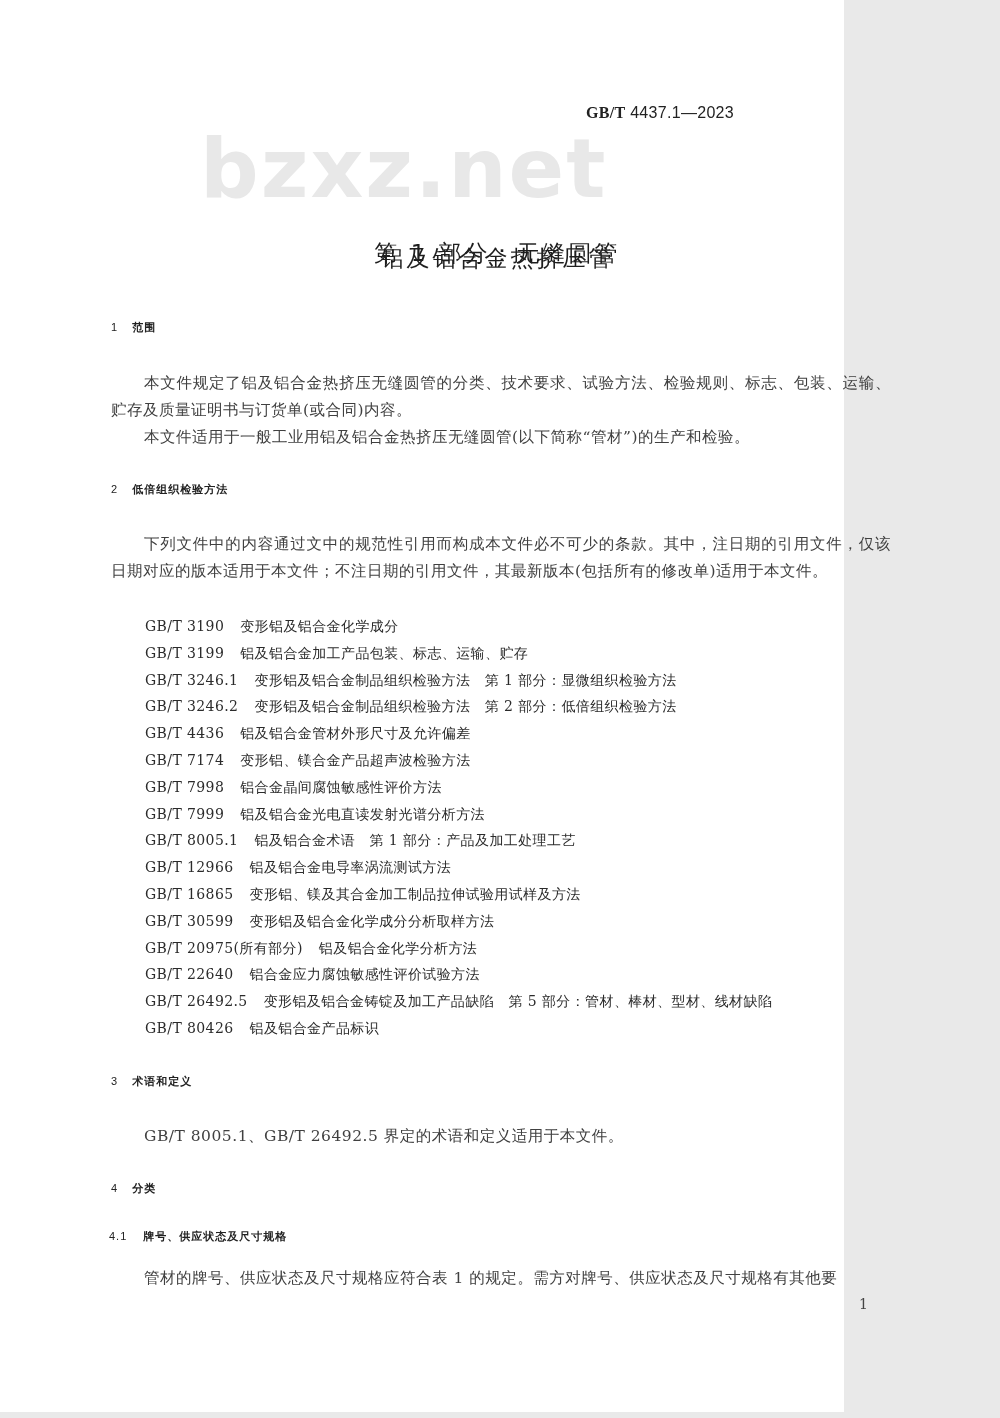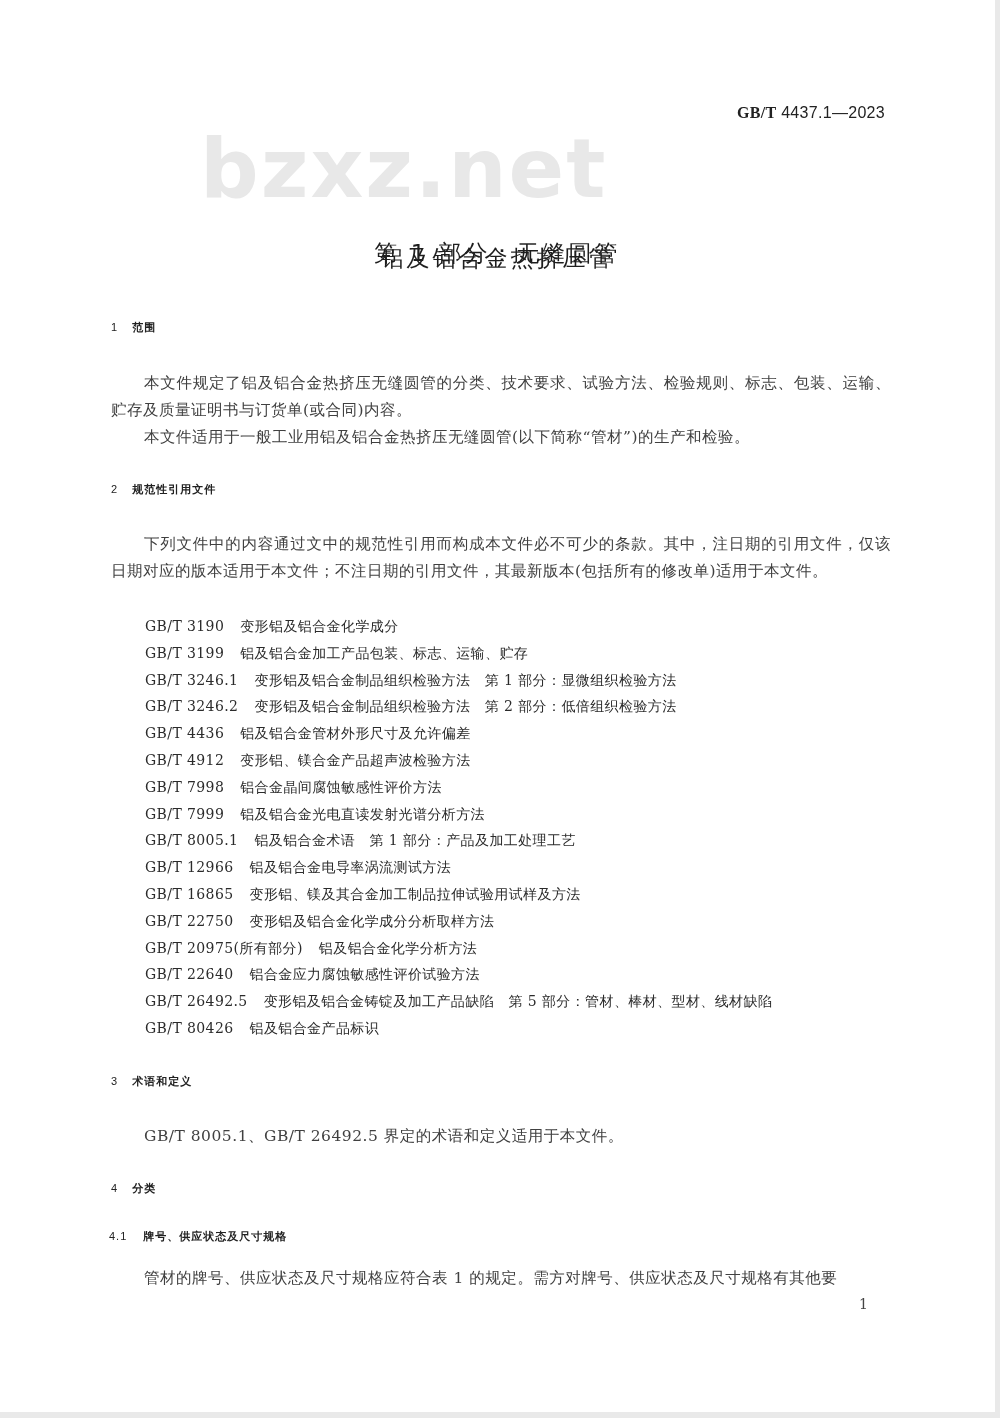--- a/index.html
+++ b/index.html
@@ -12,21 +12,21 @@
     height: 1418px;
     position: relative;
     overflow: hidden;
     font-family: "DejaVu Serif", "Liberation Serif", serif;
     color: #2a2a2a;
   }
   .page {
     position: absolute;
     left: 0;
     top: 0;
-    width: 995px;
+    width: 844px;
     height: 1412px;
     background: #ffffff;
   }
   .std-code {
     position: absolute;
     top: 104px;
     right: 110px;
     font-size: 16px;
     font-family: "Liberation Sans", "DejaVu Sans", sans-serif;
     color: #222;
@@ -123,37 +123,37 @@
   <div class="title l1">铝及铝合金热挤压管</div>
   <div class="title l2">第 1 部分：无缝圆管</div>
 
   <div class="heading" style="top:320px;">
     <span class="num">1</span><span>范围</span>
   </div>
   <div class="para" style="top:370px;">本文件规定了铝及铝合金热挤压无缝圆管的分类、技术要求、试验方法、检验规则、标志、包装、运输、贮存及质量证明书与订货单(或合同)内容。</div>
   <div class="para" style="top:424px;">本文件适用于一般工业用铝及铝合金热挤压无缝圆管(以下简称“管材”)的生产和检验。</div>
 
   <div class="heading" style="top:482px;">
-    <span class="num">2</span><span>规范性引用文件</span>
+    <span class="num">2</span><span>低倍组织检验方法</span>
   </div>
   <div class="para" style="top:531px;">下列文件中的内容通过文中的规范性引用而构成本文件必不可少的条款。其中，注日期的引用文件，仅该日期对应的版本适用于本文件；不注日期的引用文件，其最新版本(包括所有的修改单)适用于本文件。</div>
 
   <div class="refs">
     <div class="ref-row"><span class="ref-code">GB/T 3190</span><span>变形铝及铝合金化学成分</span></div>
     <div class="ref-row"><span class="ref-code">GB/T 3199</span><span>铝及铝合金加工产品包装、标志、运输、贮存</span></div>
     <div class="ref-row"><span class="ref-code">GB/T 3246.1</span><span>变形铝及铝合金制品组织检验方法　第 1 部分：显微组织检验方法</span></div>
     <div class="ref-row"><span class="ref-code">GB/T 3246.2</span><span>变形铝及铝合金制品组织检验方法　第 2 部分：低倍组织检验方法</span></div>
     <div class="ref-row"><span class="ref-code">GB/T 4436</span><span>铝及铝合金管材外形尺寸及允许偏差</span></div>
-    <div class="ref-row"><span class="ref-code">GB/T 4912</span><span>变形铝、镁合金产品超声波检验方法</span></div>
+    <div class="ref-row"><span class="ref-code">GB/T 7174</span><span>变形铝、镁合金产品超声波检验方法</span></div>
     <div class="ref-row"><span class="ref-code">GB/T 7998</span><span>铝合金晶间腐蚀敏感性评价方法</span></div>
     <div class="ref-row"><span class="ref-code">GB/T 7999</span><span>铝及铝合金光电直读发射光谱分析方法</span></div>
     <div class="ref-row"><span class="ref-code">GB/T 8005.1</span><span>铝及铝合金术语　第 1 部分：产品及加工处理工艺</span></div>
     <div class="ref-row"><span class="ref-code">GB/T 12966</span><span>铝及铝合金电导率涡流测试方法</span></div>
     <div class="ref-row"><span class="ref-code">GB/T 16865</span><span>变形铝、镁及其合金加工制品拉伸试验用试样及方法</span></div>
-    <div class="ref-row"><span class="ref-code">GB/T 22750</span><span>变形铝及铝合金化学成分分析取样方法</span></div>
+    <div class="ref-row"><span class="ref-code">GB/T 30599</span><span>变形铝及铝合金化学成分分析取样方法</span></div>
     <div class="ref-row"><span class="ref-code">GB/T 20975(所有部分)</span><span>铝及铝合金化学分析方法</span></div>
     <div class="ref-row"><span class="ref-code">GB/T 22640</span><span>铝合金应力腐蚀敏感性评价试验方法</span></div>
     <div class="ref-row"><span class="ref-code">GB/T 26492.5</span><span>变形铝及铝合金铸锭及加工产品缺陷　第 5 部分：管材、棒材、型材、线材缺陷</span></div>
     <div class="ref-row"><span class="ref-code">GB/T 80426</span><span>铝及铝合金产品标识</span></div>
   </div>
 
   <div class="heading" style="top:1074px;">
     <span class="num">3</span><span>术语和定义</span>
   </div>
   <div class="para" style="top:1123px;">GB/T 8005.1、GB/T 26492.5 界定的术语和定义适用于本文件。</div>

